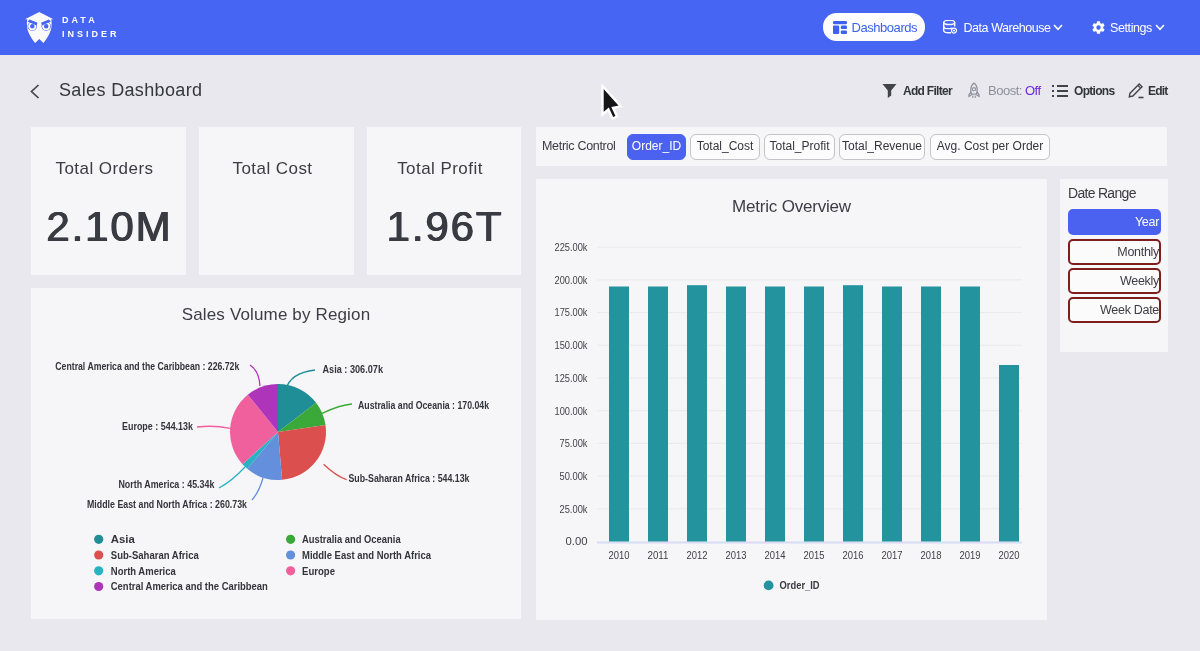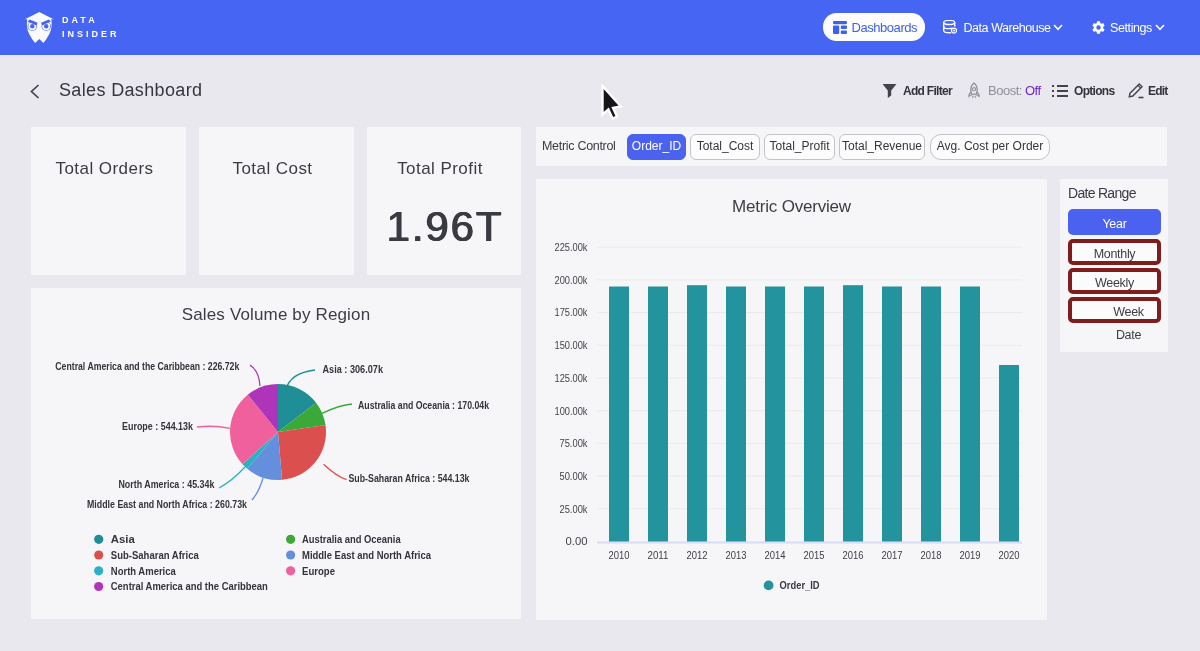--- a/index.html
+++ b/index.html
@@ -6,21 +6,21 @@
 html,body { width:1200px; height:651px; overflow:hidden; }
 body { font-family:"Liberation Sans", sans-serif; background:#e9e8ee; position:relative; }
 .abs { position:absolute; }
 .panel { position:absolute; background:#f6f5f7; }
 .hdr { position:absolute; left:0; top:0; width:1200px; height:55px; background:#4565f2; }
 .navtxt { position:absolute; color:#fff; font-size:13px; letter-spacing:-0.45px; line-height:16px; }
 .statcard { position:absolute; top:127px; height:148px; background:#f6f5f7; }
 .statlbl { position:absolute; top:32px; left:-4px; width:100%; text-align:center; font-size:17px; color:#3b3b43; letter-spacing:0.45px; }
 .statnum { position:absolute; top:75.8px; left:1px; width:100%; text-align:center; font-size:42px; font-weight:400; color:#3a3a42; letter-spacing:1.9px; text-shadow:0.6px 0 0 #3a3a42,-0.6px 0 0 #3a3a42; }
 .mcbtn { position:absolute; top:134px; height:26px; background:#fcfcfd; border:1px solid #c3c3ca; border-radius:6px; font-size:12px; color:#35353d; text-align:center; line-height:23px; }
-.drbtn { position:absolute; left:1068px; width:93px; height:26px; background:#fbfbfc; border:4px solid #7f1d1d; border-radius:5px; font-size:12.5px; color:#3c3c44; text-align:center; line-height:23px; letter-spacing:-0.3px; }
+.drbtn { position:absolute; left:1068px; width:93px; height:26px; background:#fbfbfc; border:2px solid #7f1d1d; border-radius:5px; font-size:12.5px; color:#3c3c44; text-align:right; line-height:23px; letter-spacing:-0.3px; }
 .act { position:absolute; top:84px; height:14px; font-size:12px; font-weight:700; color:#33333b; letter-spacing:-0.7px; line-height:14px; }
 </style>
 </head>
 <body>
 
 <div class="hdr"></div>
 <svg class="abs" style="left:25px;top:11.5px;" width="28.5" height="32" viewBox="0 0 28.5 32">
   <path fill="#fafafa" d="M14.25 0 L28.5 7.3 L0 7.3 Z"></path>
   <path fill="#fafafa" d="M2.2 7.0 L26.3 7.0 C27.1 12.5 26.6 17.5 24.3 22 C22.4 25.7 20.5 28.4 18.4 30.9 L14.25 27.1 L10.1 30.9 C8.0 28.4 6.1 25.7 4.2 22 C1.9 17.5 1.4 12.5 2.2 7.0 Z"></path>
 
@@ -96,36 +96,37 @@
   <path d="M10.5 15.5 H15.5" stroke="#43434b" stroke-width="1.6"></path>
 </svg>
 <div class="act" style="left:1148px;letter-spacing:-0.8px;">Edit</div>
 
 <svg class="abs" style="left:596px;top:84px;" width="28" height="40" viewBox="0 0 28 40">
   <path d="M6.5 2 L6.5 30.5 L12.4 25.5 L16.5 34.5 L21 32.5 L17 23.9 L24.7 22.3 Z" fill="#16161a" stroke="#fff" stroke-width="2.4"></path>
 </svg>
 
 <div class="statcard" style="left:31px;width:155px;">
     <div class="statlbl">Total Orders</div>
+    <div class="statnum">2.10M</div>
   </div>
 <div class="statcard" style="left:199px;width:155px;">
     <div class="statlbl">Total Cost</div>
   </div>
 <div class="statcard" style="left:367px;width:154px;">
     <div class="statlbl">Total Profit</div>
     <div class="statnum">1.96T</div>
   </div>
 
 <div class="panel" style="left:536px;top:127px;width:631px;height:39px;"></div>
 <div class="abs" style="left:542px;top:140px;font-size:12.5px;color:#3a3a42;letter-spacing:-0.3px;line-height:13px;">Metric Control</div>
 <div class="mcbtn" style="left:627px;width:59px;background:#4a62ef;border-color:#4a62ef;color:#fff;">Order_ID</div>
 <div class="mcbtn" style="left:690px;width:70px;">Total_Cost</div>
 <div class="mcbtn" style="left:764px;width:71px;">Total_Profit</div>
 <div class="mcbtn" style="left:839px;width:86px;">Total_Revenue</div>
-<div class="mcbtn" style="left:930px;width:120px;border-radius:11px;">Avg. Cost per Order</div>
+<div class="mcbtn" style="left:930px;width:120px;">Avg. Cost per Order</div>
 
 <div class="panel" style="left:536px;top:179px;width:511px;height:441px;"></div>
 <div class="abs" style="left:536px;top:198px;width:511px;text-align:center;font-size:17px;color:#3d3d46;letter-spacing:-0.2px;line-height:17px;">Metric Overview</div>
 <svg class="abs" style="left:536px;top:179px;" width="511" height="441" viewBox="0 0 511 441">
   <g stroke="#ebebeb" stroke-width="1">
     <line x1="61" y1="68.2" x2="486" y2="68.2"></line>
     <line x1="61" y1="100.9" x2="486" y2="100.9"></line>
     <line x1="61" y1="133.6" x2="486" y2="133.6"></line>
     <line x1="61" y1="166.3" x2="486" y2="166.3"></line>
     <line x1="61" y1="199.0" x2="486" y2="199.0"></line>

